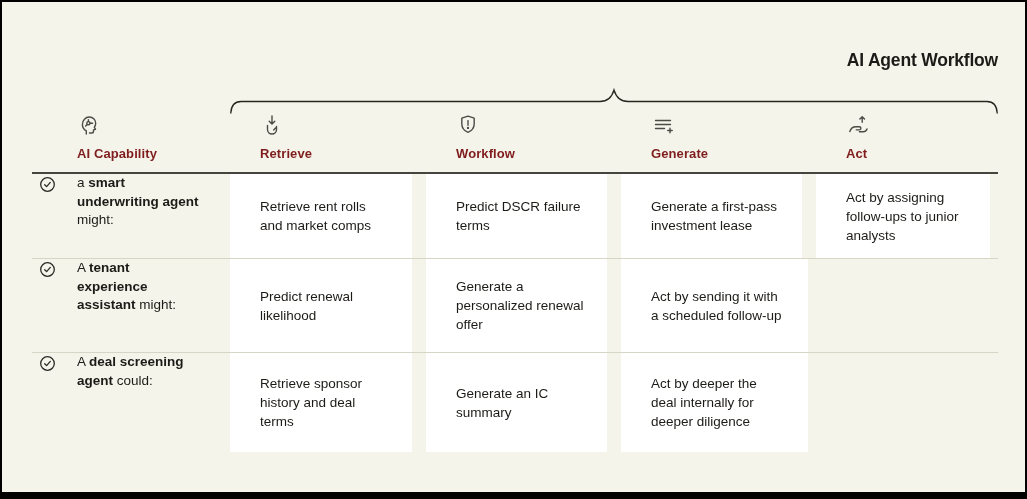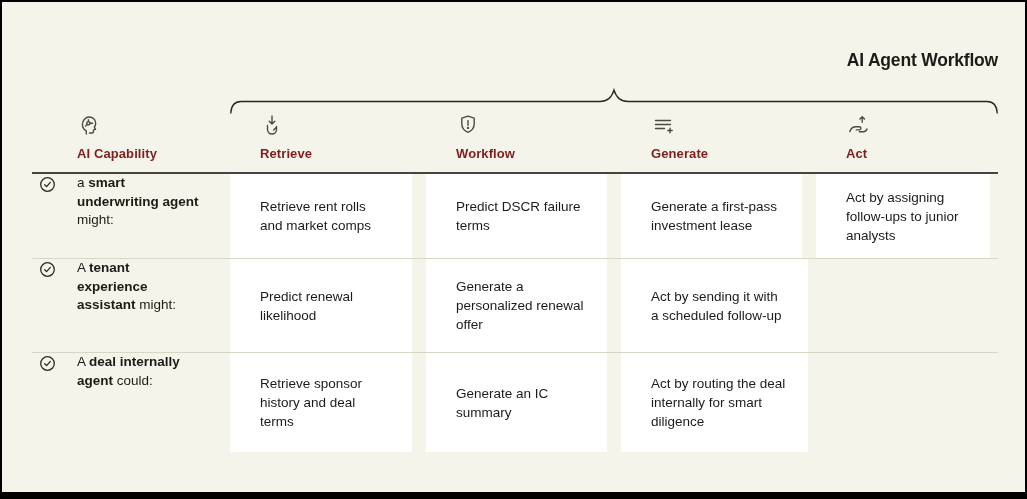--- a/index.html
+++ b/index.html
@@ -174,28 +174,28 @@
 
     <div class="grid-row data-row row-3 last">
       <div class="ccell">
         <div class="cap-inner">
           <span class="badge-icon">
             <svg viewBox="0 0 17 17">
                 <circle cx="8.5" cy="8.5" r="6.8"></circle>
                 <path d="M5.7 8.7l1.9 1.9 3.7-4.2"></path>
               </svg>
           </span>
-          <p class="cap-text"><span>A </span><b>deal internally agent</b><span> could:</span></p>
+          <p class="cap-text"><span>A </span><b>deal screening agent</b><span> could:</span></p>
         </div>
       </div>
       <div class="wcell">
           <p class="cell-text">Retrieve sponsor history and deal terms</p>
         </div>
       <div class="wcell">
           <p class="cell-text">Generate an IC summary</p>
         </div>
       <div class="wcell last">
-          <p class="cell-text">Act by routing the deal internally for smart diligence</p>
+          <p class="cell-text">Act by deeper the deal internally for deeper diligence</p>
         </div>
     </div>
 
   </div>
 </div>
 
 </body></html>

